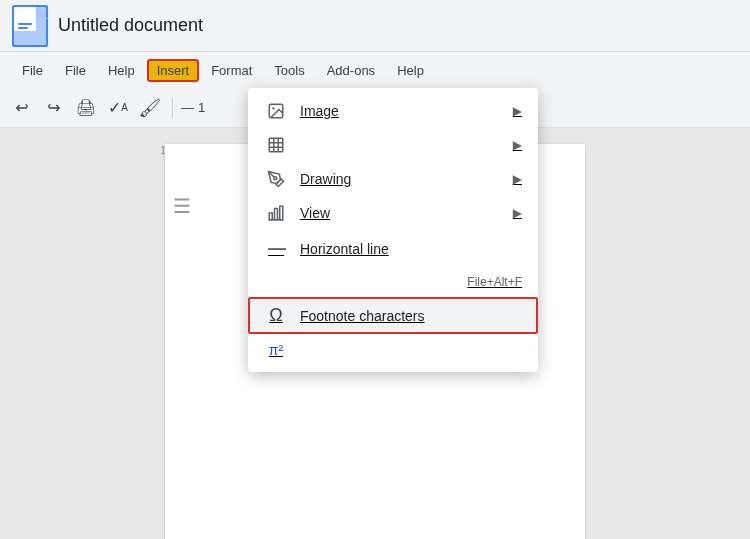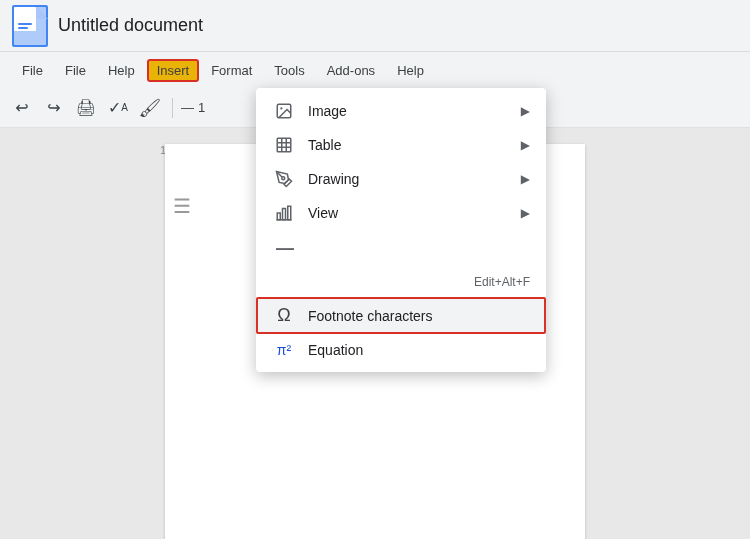--- a/index.html
+++ b/index.html
@@ -101,22 +101,23 @@
       left: 8px;
       top: 50px;
       font-size: 20px;
       color: #999;
     }
 
     
     .dropdown-overlay {
       position: absolute;
       top: 88px; 
-      left: 256px;
+      left: 248px;
       z-index: 100;
+      text-decoration: underline;
     }
     .dropdown-menu {
       background: white;
       border-radius: 4px;
       box-shadow: 0 4px 16px rgba(0,0,0,0.25);
       min-width: 290px;
       padding: 6px 0;
     }
     .dropdown-item {
       display: flex;
@@ -236,21 +237,20 @@
     <div class="dropdown-item">
       <span class="item-icon">
         <svg width="18" height="18" viewBox="0 0 24 24" fill="none" stroke="#5f6368" stroke-width="2">
             <rect x="3" y="3" width="18" height="18" rx="1"></rect>
             <line x1="3" y1="9" x2="21" y2="9"></line>
             <line x1="3" y1="15" x2="21" y2="15"></line>
             <line x1="9" y1="3" x2="9" y2="21"></line>
             <line x1="15" y1="3" x2="15" y2="21"></line>
           </svg>
       </span>
-      <span class="item-label">Table</span>
       <span class="item-arrow">▶</span>
     </div>
 
     <div class="dropdown-item">
       <span class="item-icon">
         <svg width="18" height="18" viewBox="0 0 24 24" fill="none" stroke="#5f6368" stroke-width="2">
             <path d="M12 19l7-7 3 3-7 7-3-3z"></path>
             <path d="M18 13l-1.5-7.5L2 2l3.5 14.5L13 18l5-5z"></path>
             <path d="M2 2l7.586 7.586"></path>
             <circle cx="11" cy="11" r="2"></circle>
@@ -268,31 +268,31 @@
             <rect x="17" y="3" width="4" height="18"></rect>
             <line x1="2" y1="21" x2="22" y2="21"></line>
           </svg>
       </span>
       <span class="item-label">View</span>
       <span class="item-arrow">▶</span>
     </div>
 
     <div class="dropdown-item">
       <span class="item-icon" style="font-size:18px;font-weight:bold;color:#5f6368;letter-spacing:-2px;">—</span>
+      <span class="item-label">Horizontal line</span>
     </div>
 
     <div class="dropdown-item">
       <span class="item-icon"></span>
-      <span class="item-shortcut">Edit+Alt+F</span>
+      <span class="item-shortcut">File+Alt+F</span>
     </div>
 
     <div class="dropdown-item highlighted">
       <span class="item-icon" style="font-size:18px;color:#3c4043;">Ω</span>
       <span class="item-label">Footnote characters</span>
     </div>
 
     <div class="dropdown-item">
       <span class="item-icon" style="font-size:14px;color:#1d4ed8;">π²</span>
-      <span class="item-label">Equation</span>
     </div>
 
   </div>
 </div>
 
 </body></html>

